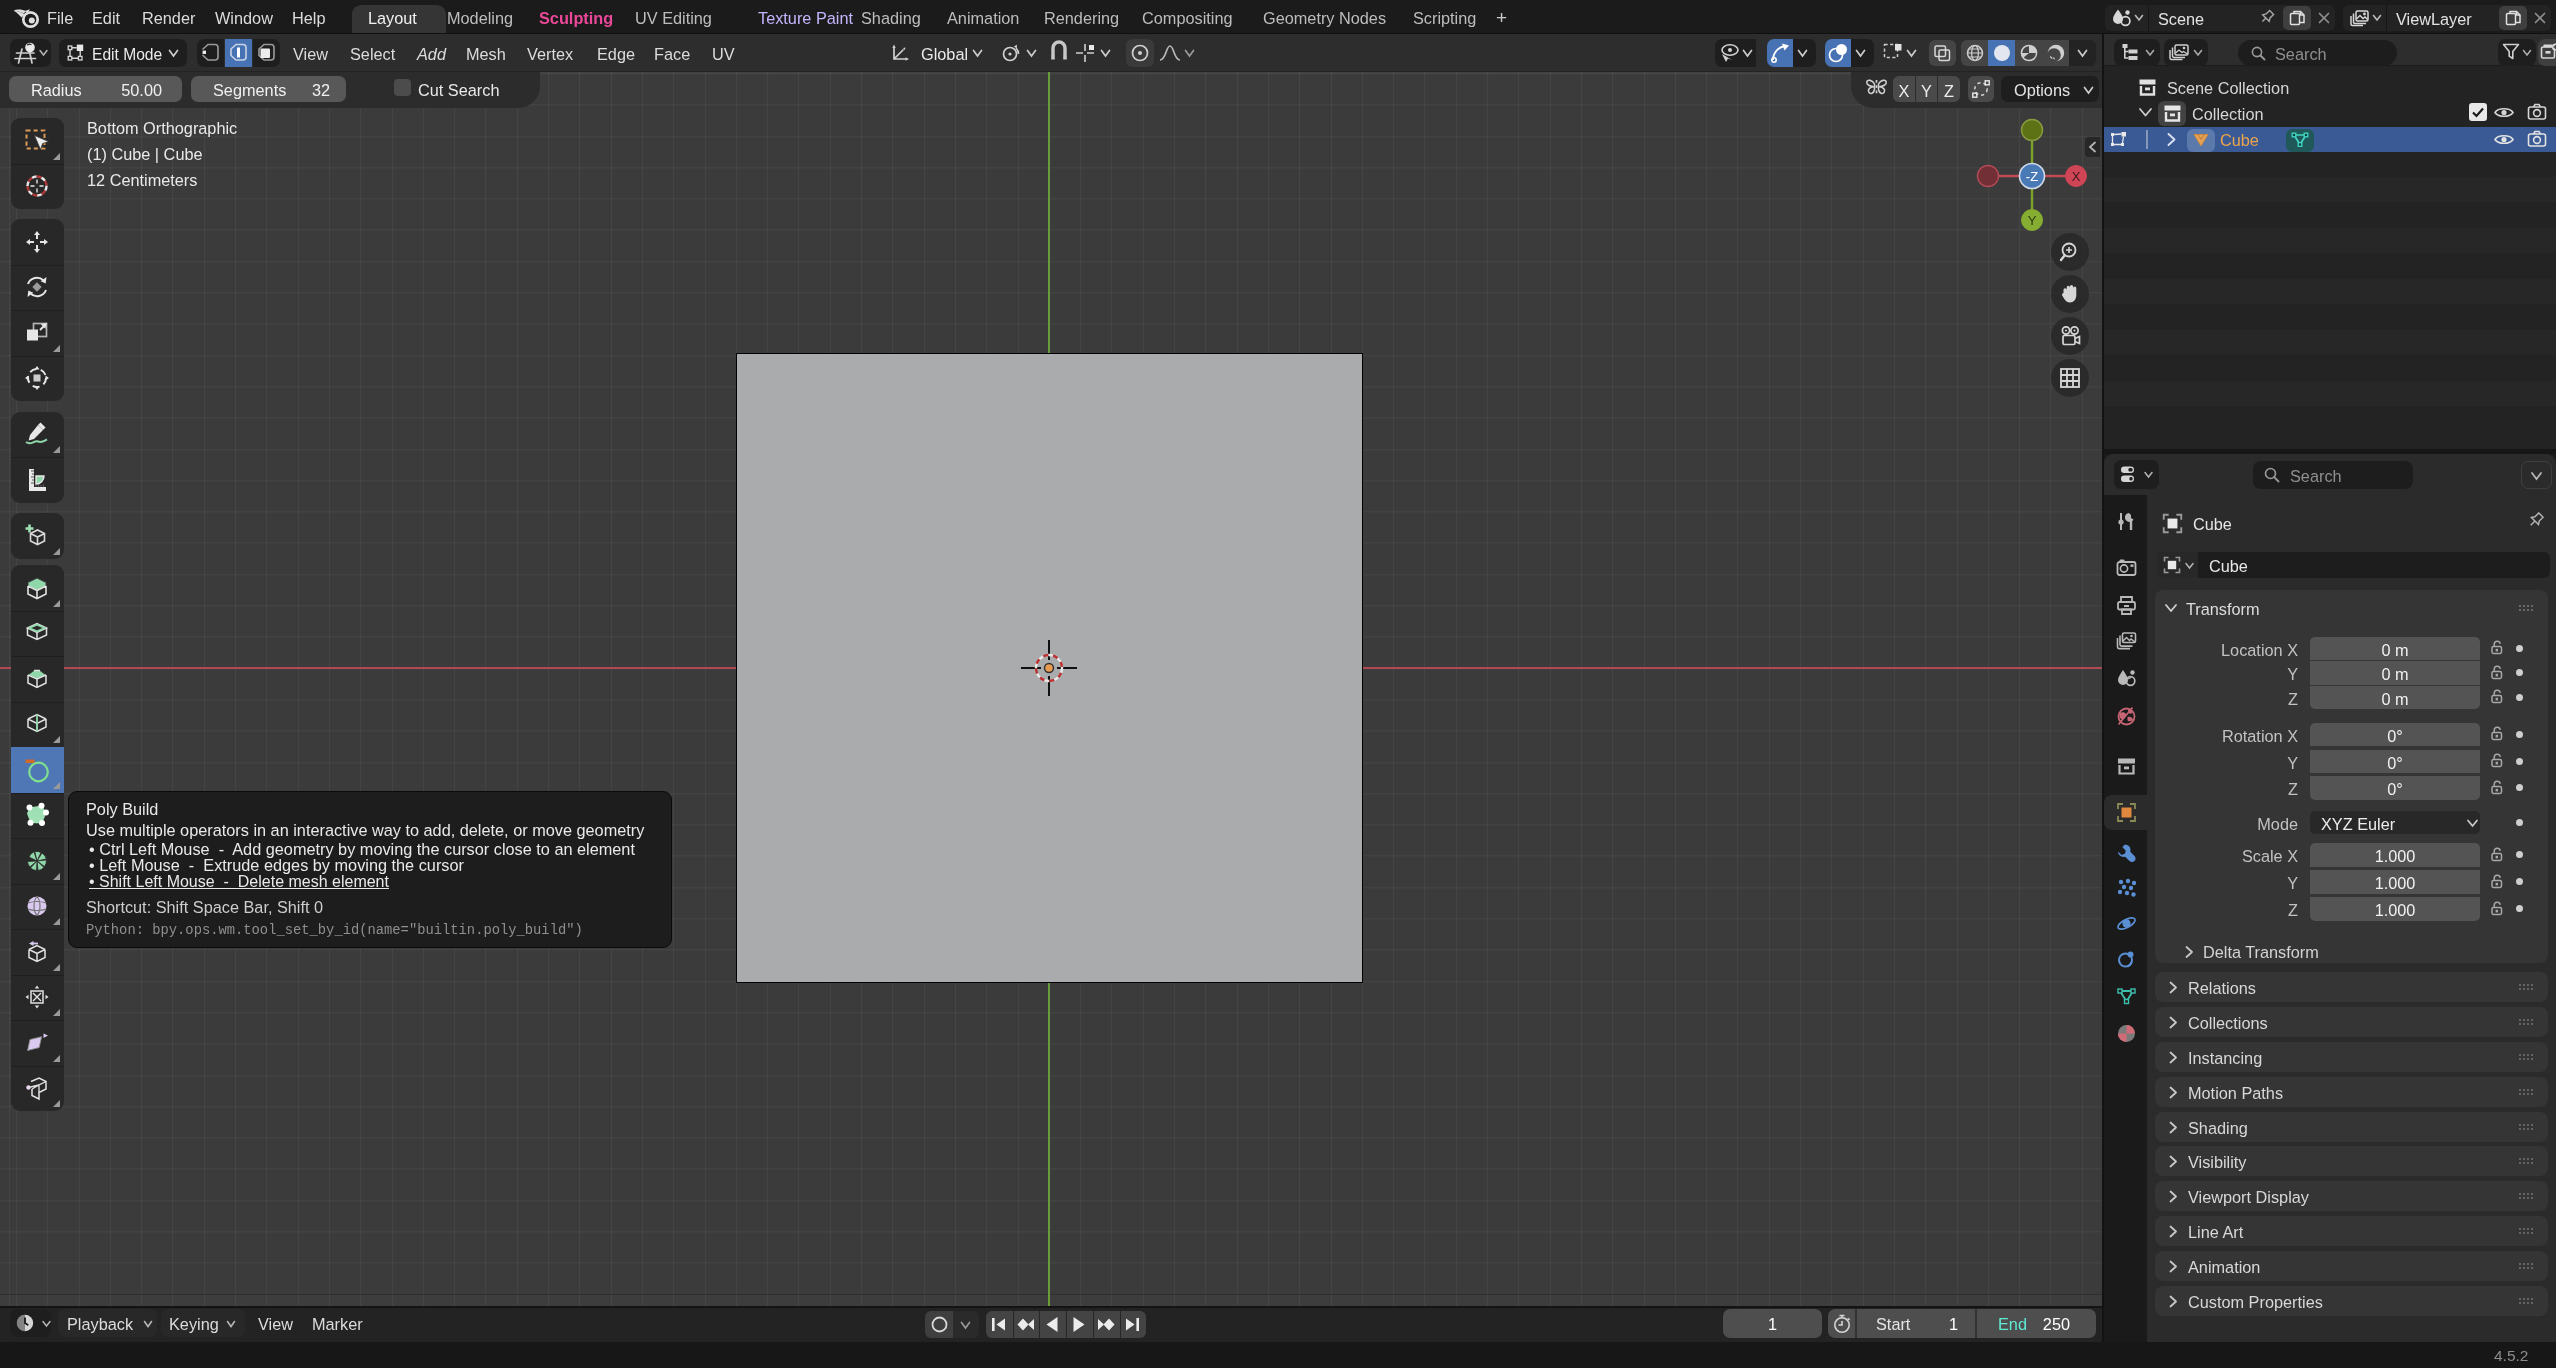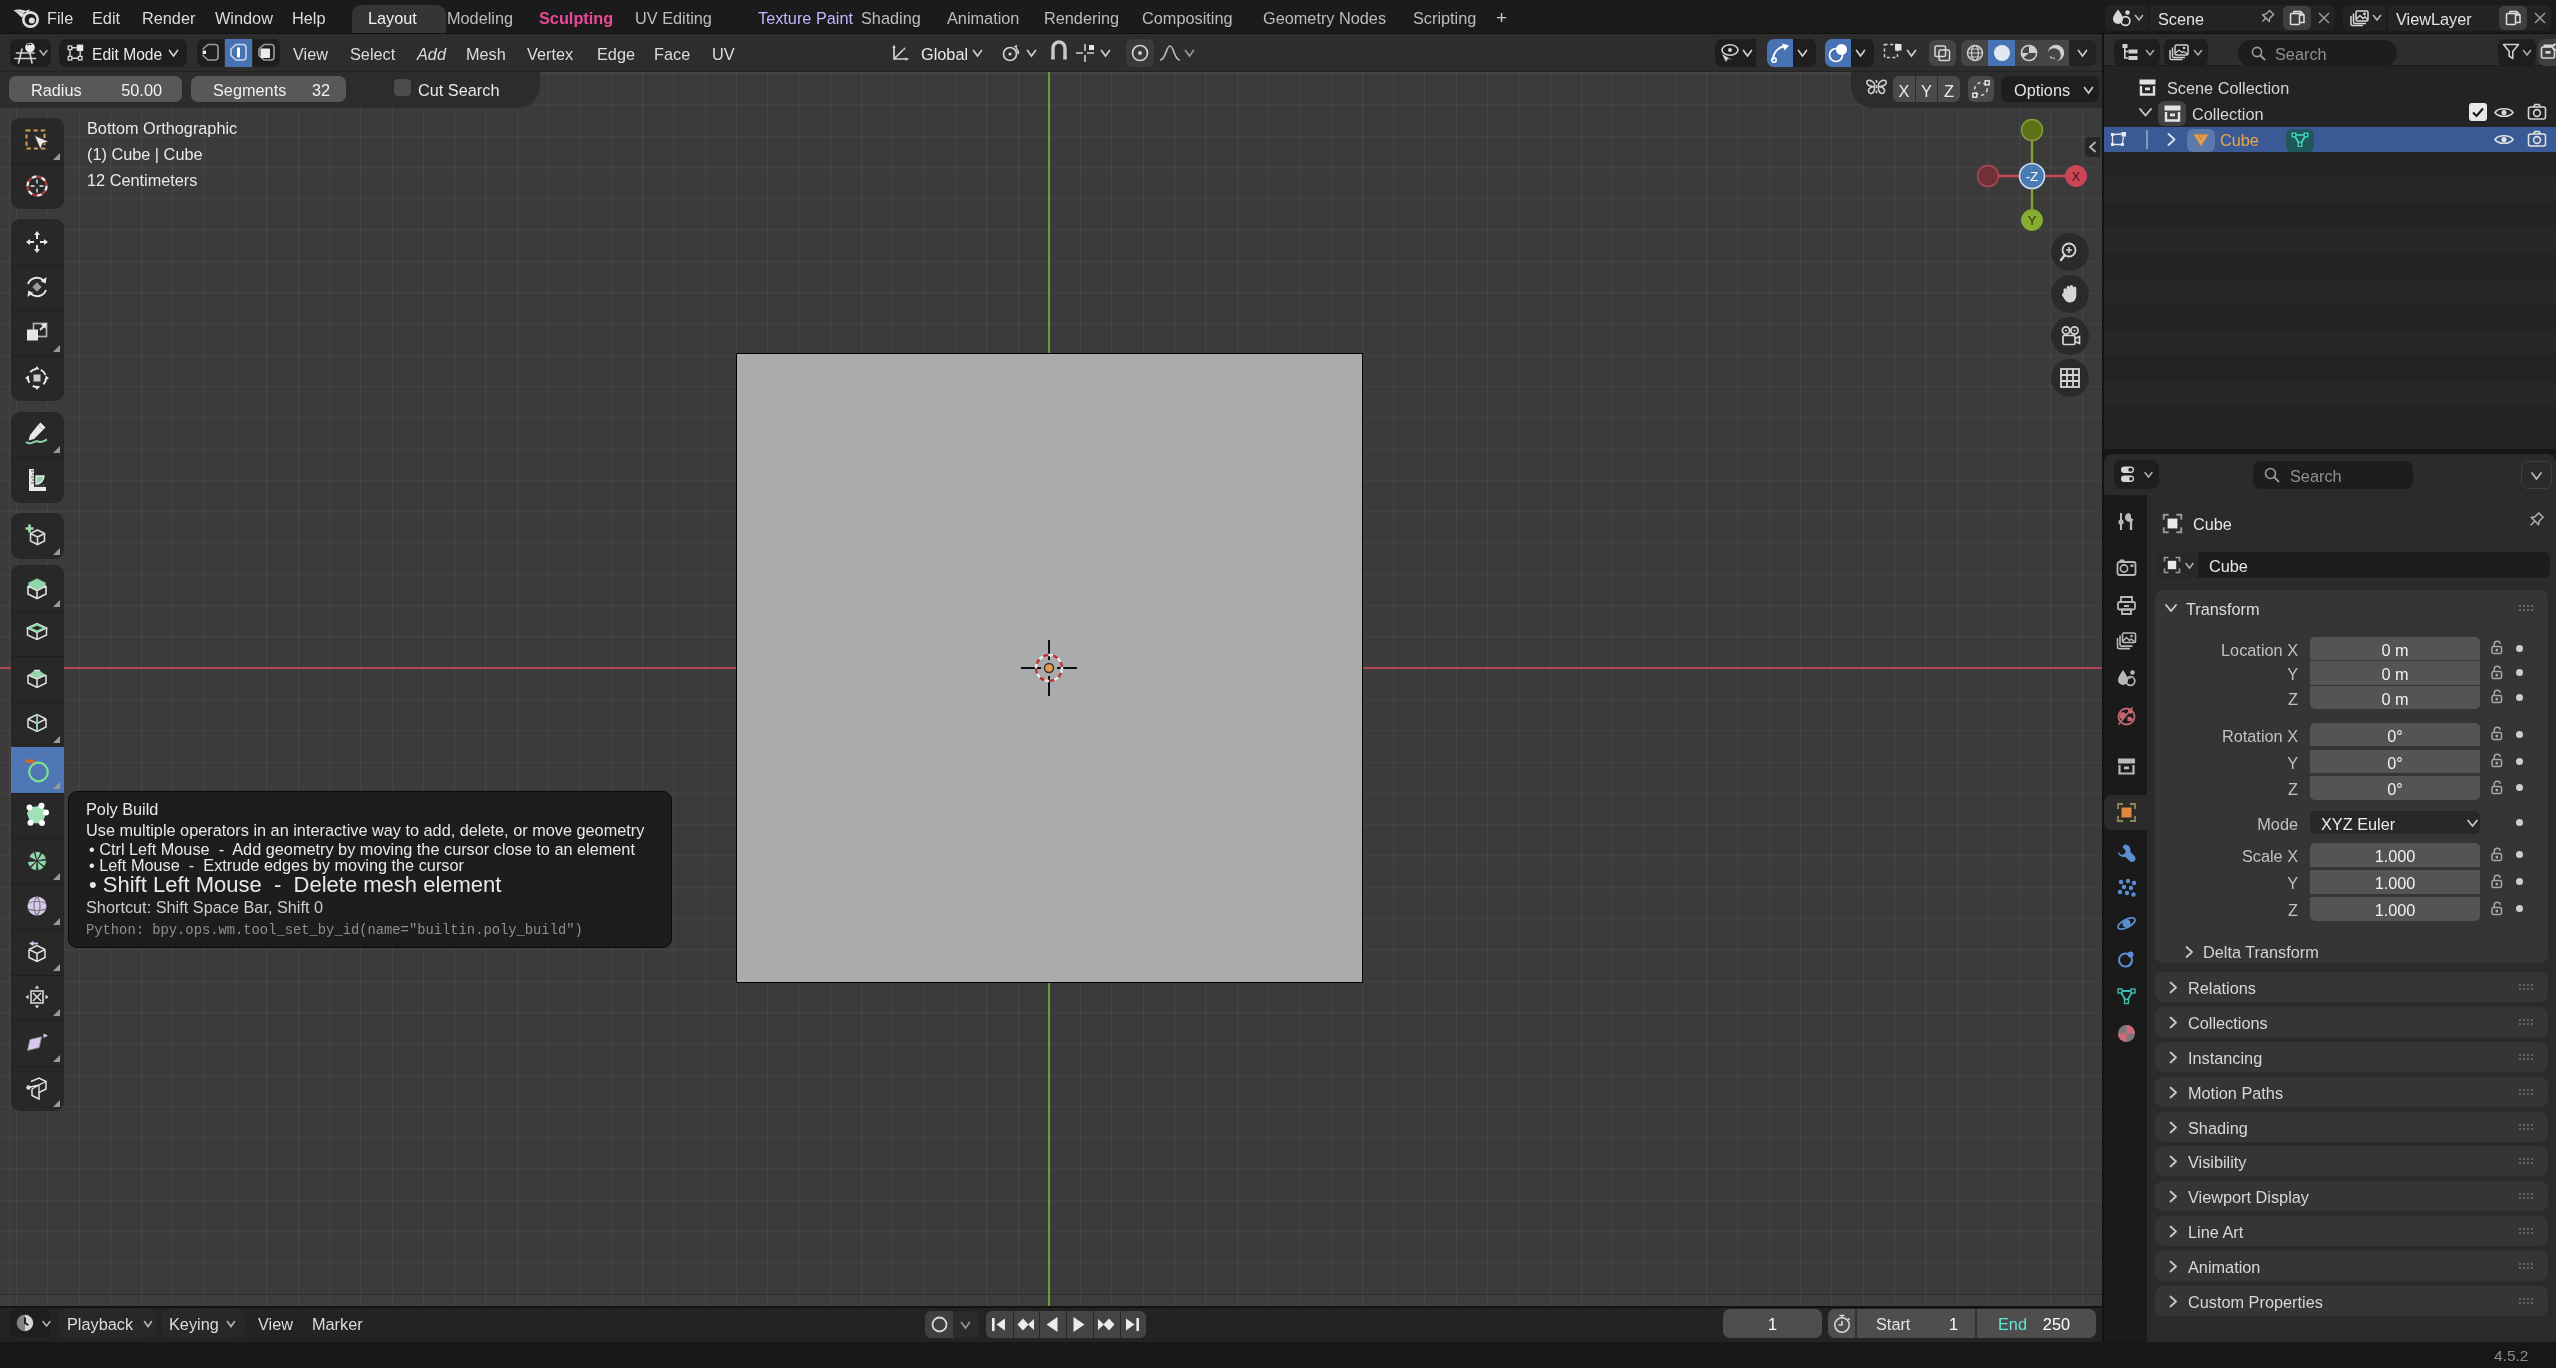--- a/index.html
+++ b/index.html
@@ -467,21 +467,21 @@
       <circle cx="4.5" cy="12.5" r="2.2" fill="#e8d9f0"></circle>
     </svg>
     <svg class="abs" style="left:51.5px;top:1099.0px;" width="9" height="9" viewBox="0 0 9 9">
       <path d="M8 1 V8 H1 Z" fill="#9a9a9a"></path>
     </svg>
     <div class="abs" style="left:68px;top:791px;width:604px;height:157px;background:#1d1d1d;border:1px solid #0a0a0a;border-radius:9px;"></div>
 <div class="txt" style="left:86px;top:801px;color:#e9e9e9;font-size:16.3px;">Poly Build</div>
 <div class="txt" style="left:86px;top:821.5px;color:#e9e9e9;font-size:16.3px;">Use multiple operators in an interactive way to add, delete, or move geometry</div>
 <div class="txt" style="left:89px;top:841px;color:#e9e9e9;font-size:16.3px;">• Ctrl Left Mouse &nbsp;-&nbsp; Add geometry by moving the cursor close to an element</div>
 <div class="txt" style="left:89px;top:857px;color:#e9e9e9;font-size:16.3px;">• Left Mouse &nbsp;-&nbsp; Extrude edges by moving the cursor</div>
-<div class="txt" style="left:89px;top:873.5px;color:#e9e9e9;font-size:22px;">• Shift Left Mouse &nbsp;-&nbsp; Delete mesh element</div>
+<div class="txt" style="left:89px;top:873.5px;color:#e9e9e9;font-size:16px;text-decoration:underline;">• Shift Left Mouse &nbsp;-&nbsp; Delete mesh element</div>
 <div class="txt" style="left:86px;top:898.5px;color:#cdcdcd;font-size:16.3px;">Shortcut: Shift Space Bar, Shift 0</div>
 <div class="txt" style="left:86px;top:924px;color:#8f8f8f;font-family:'Liberation Mono',monospace;font-size:13.8px;">Python: bpy.ops.wm.tool_set_by_id(name="builtin.poly_build")</div>
 <svg class="abs" style="left:1965px;top:108px;" width="140" height="140" viewBox="0 0 140 140">
   <line x1="23" y1="68" x2="111" y2="68" stroke="#c24a56" stroke-width="2.4"></line>
   <line x1="67" y1="22" x2="67" y2="112" stroke="#7ca32c" stroke-width="2.4"></line>
   <circle cx="67" cy="22" r="10.5" fill="#5d7214" stroke="#8a9b40" stroke-width="1.4"></circle>
   <circle cx="23" cy="68" r="10.5" fill="#732f36" stroke="#b04a56" stroke-width="1.4"></circle>
   <circle cx="111" cy="68" r="10.5" fill="#d04556" stroke="#d04556"></circle>
   <circle cx="67" cy="112" r="10.5" fill="#85ad32" stroke="#85ad32"></circle>
   <circle cx="67" cy="68" r="12.5" fill="#4a7ab5" stroke="#cdd8ea" stroke-width="1.6"></circle>

